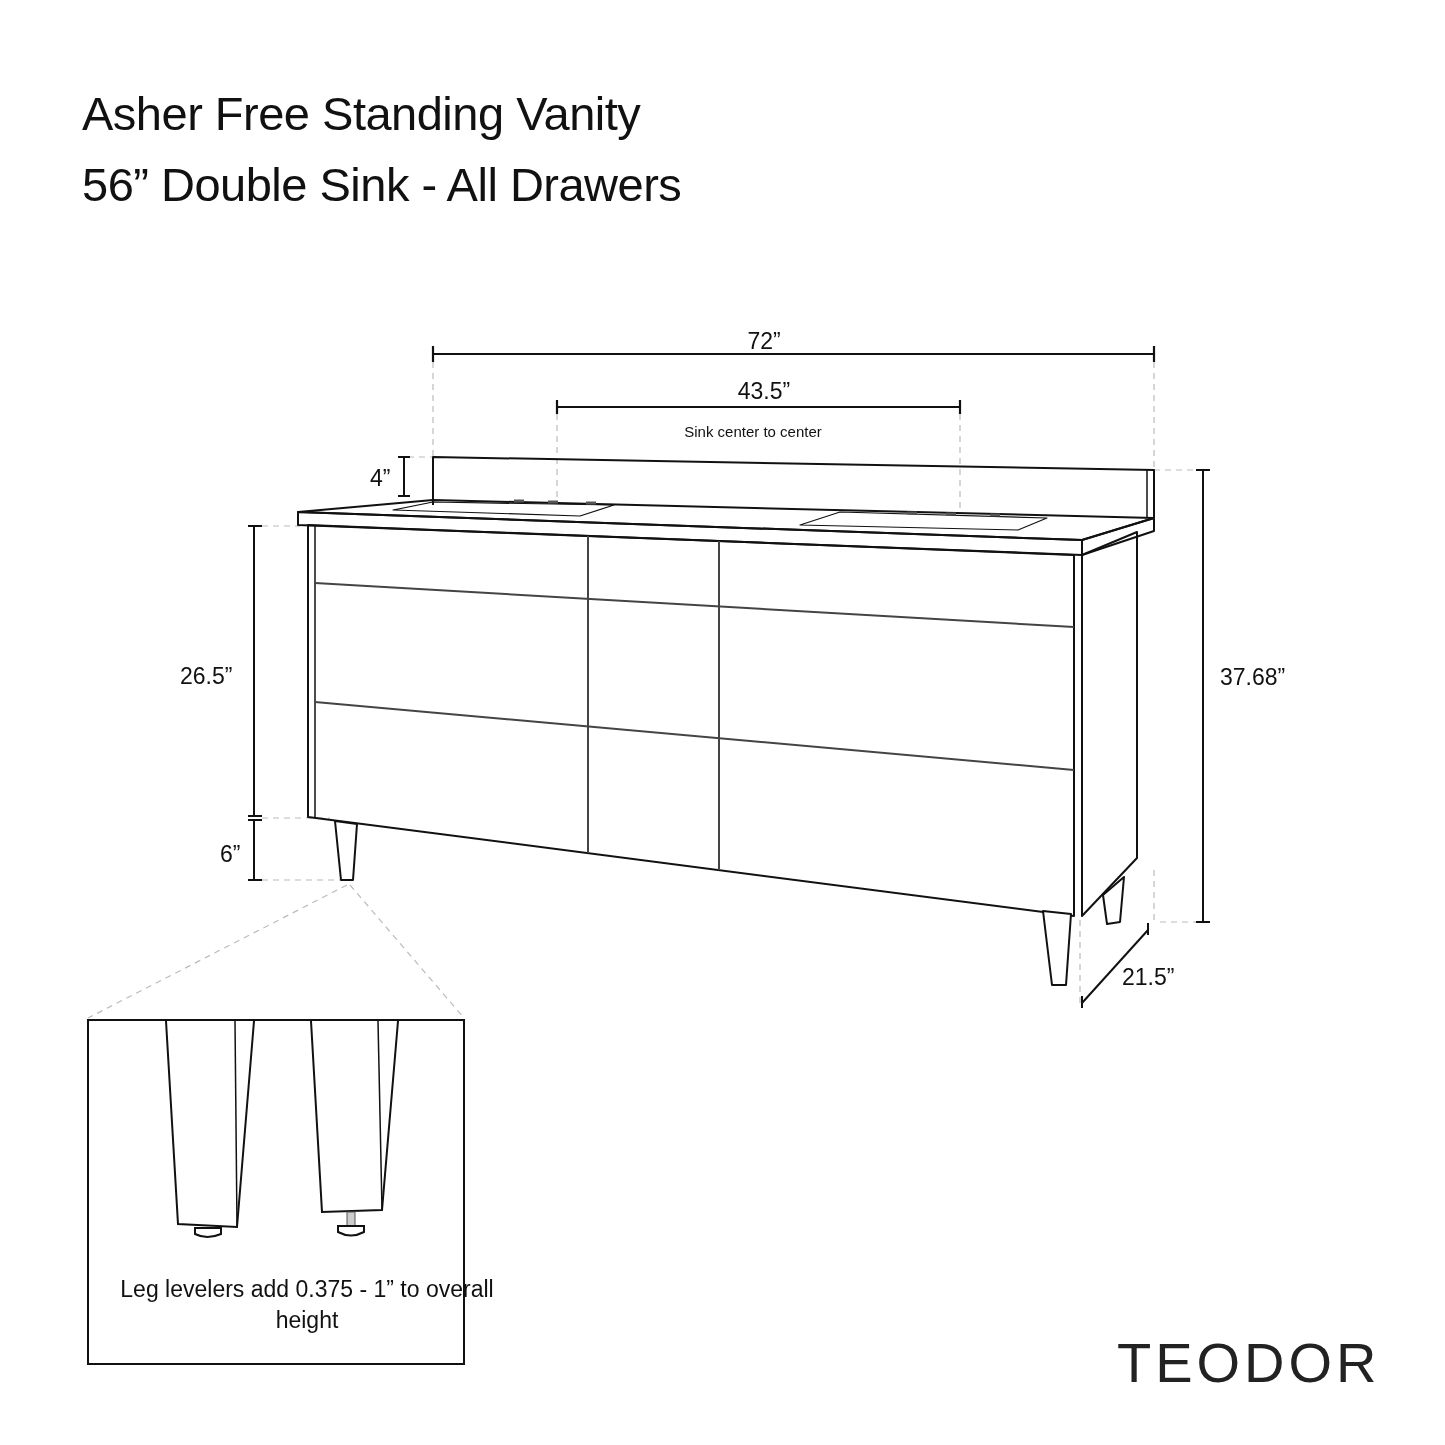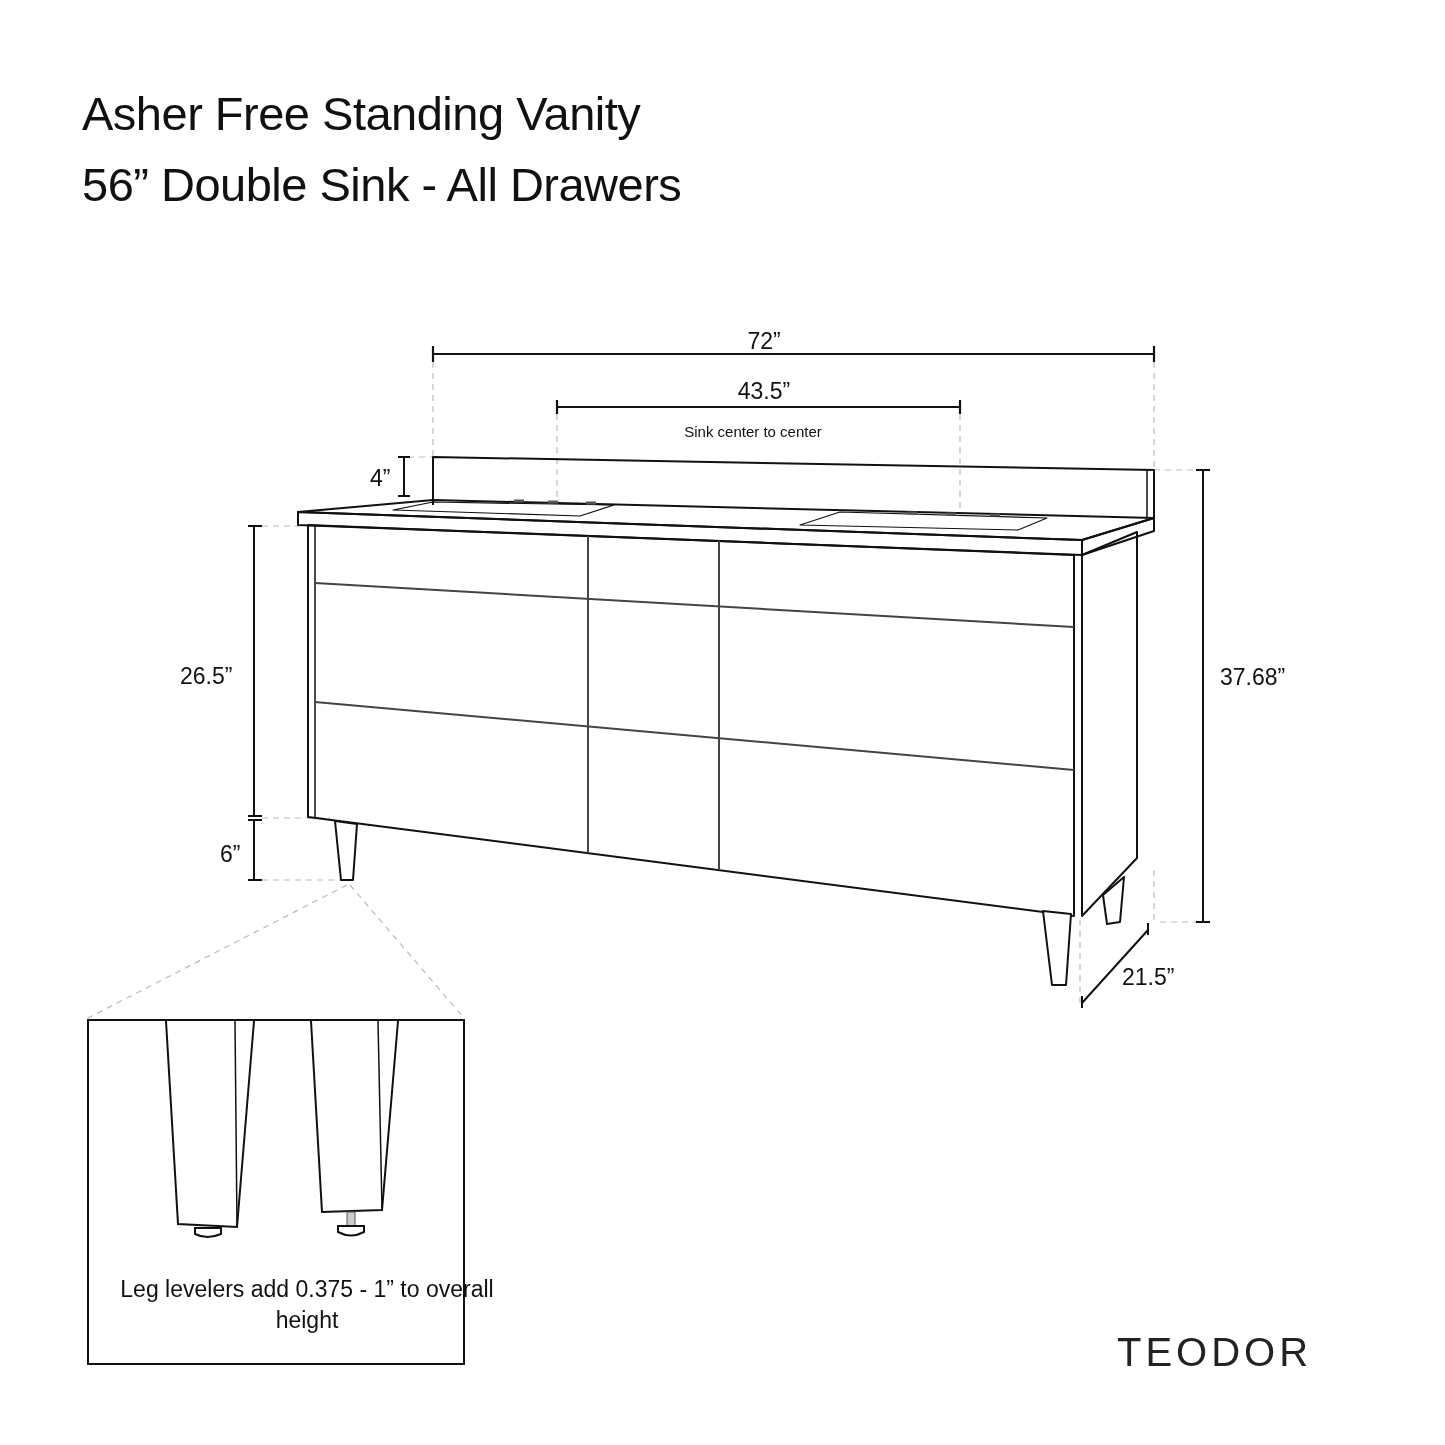--- a/index.html
+++ b/index.html
@@ -6,21 +6,21 @@
   body { width: 1445px; height: 1445px; position: relative; overflow: hidden;
          font-family: "Liberation Sans", "DejaVu Sans", sans-serif; color: #111; }
   .title-block { position: absolute; left: 82px; top: 78px; }
   .title-line { font-size: 47px; line-height: 71px; color: #111; letter-spacing: -0.5px;
                 white-space: nowrap; font-family: "Liberation Sans", sans-serif; }
   svg.diagram { position: absolute; left: 0; top: 0; }
   .dim-label { font-family: "Liberation Sans", sans-serif; font-size: 23px; fill: #111; }
   .note-label { font-family: "Liberation Sans", sans-serif; font-size: 15px; fill: #111; }
   .inset-text { position: absolute; left: 88px; width: 376px; top: 1274px; text-align: center;
                 font-size: 23px; line-height: 31px; color: #111; font-family: "Liberation Sans", sans-serif; margin-left: 31px; }
-  .brand { position: absolute; left: 1117px; top: 1330px; font-size: 40px; font-weight: 300;
+  .brand { position: absolute; left: 1117px; top: 1330px; font-size: 56px; font-weight: 300;
            letter-spacing: 4px; color: #222; font-family: "Liberation Sans", sans-serif; }
 </style>
 </head>
 <body>
 
 <div class="title-block">
   <div class="title-line">Asher Free Standing Vanity</div>
   <div class="title-line">56”  Double Sink - All Drawers</div>
 </div>
 

